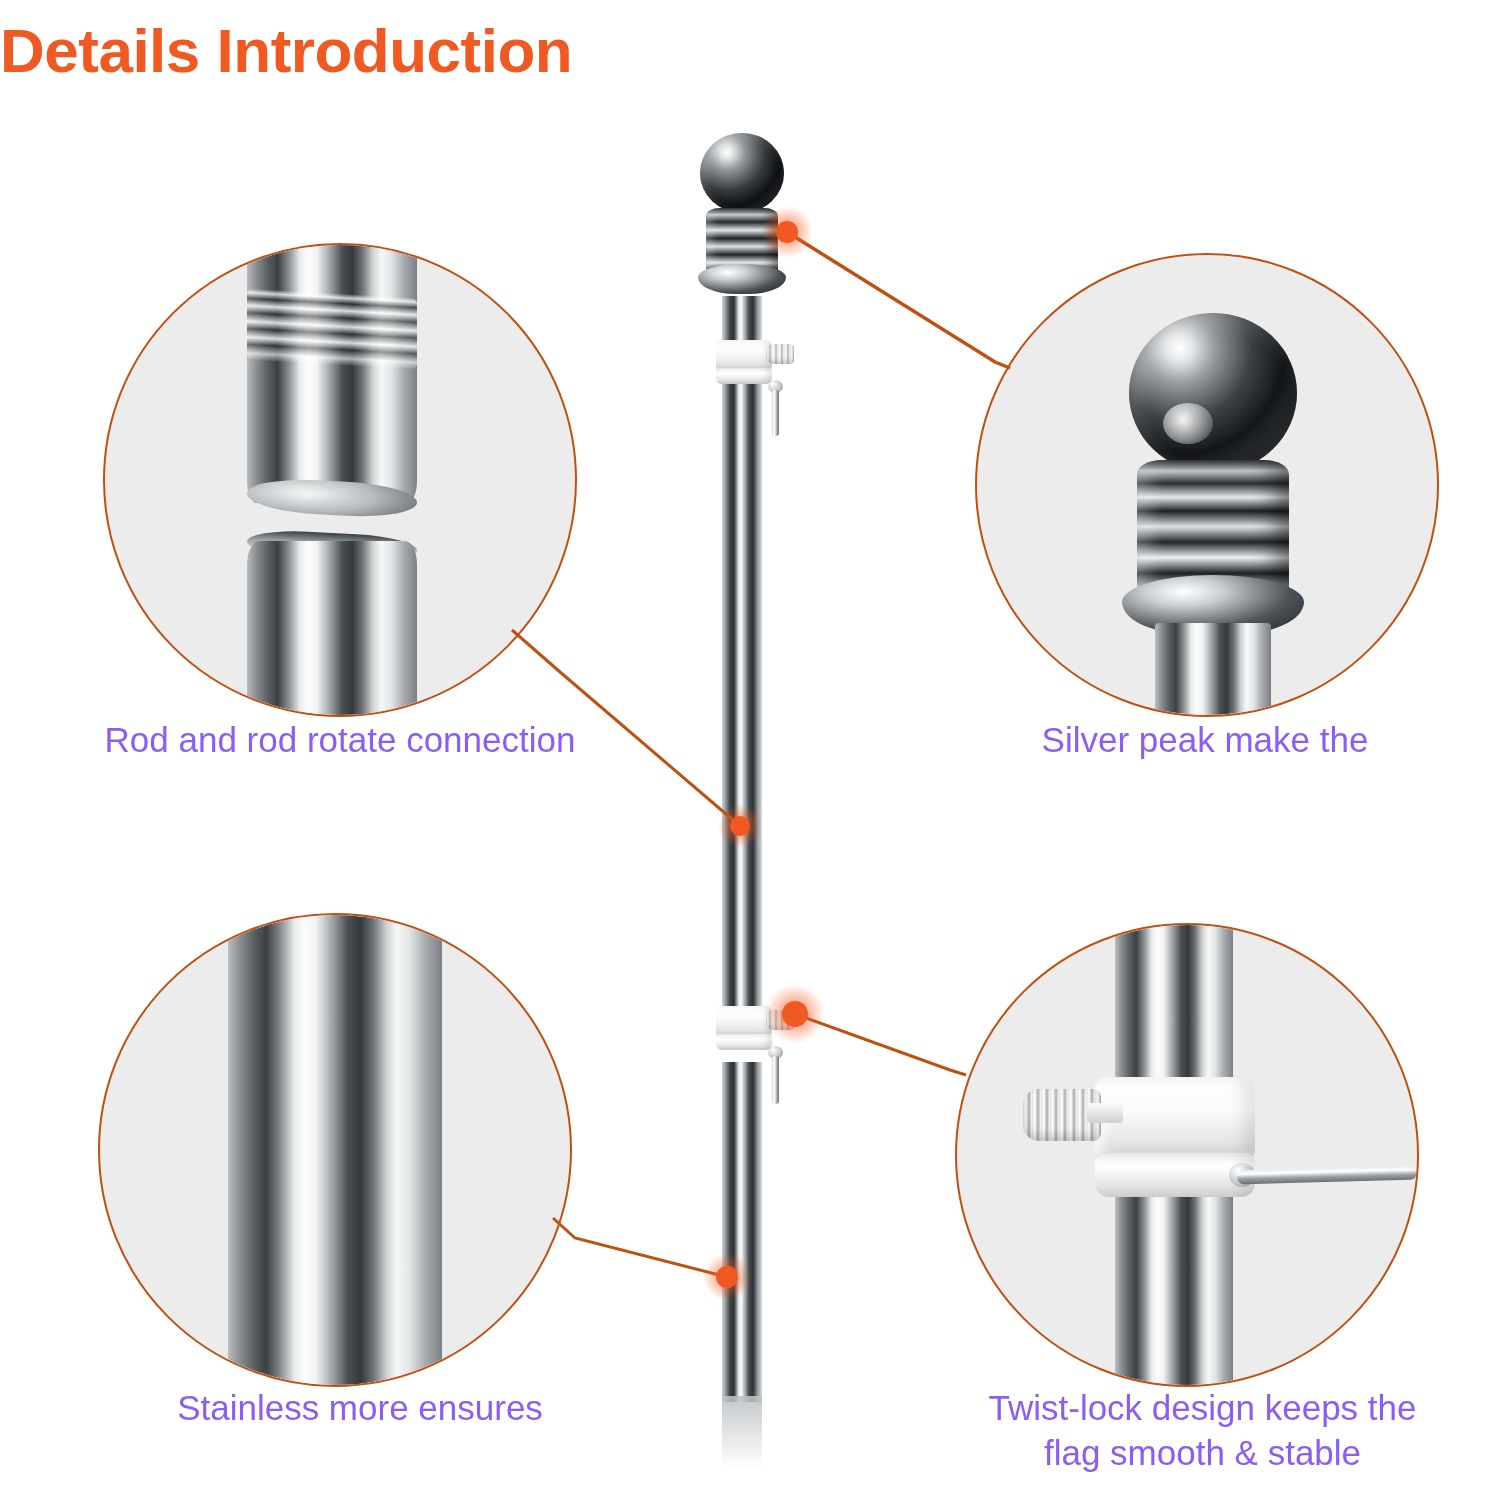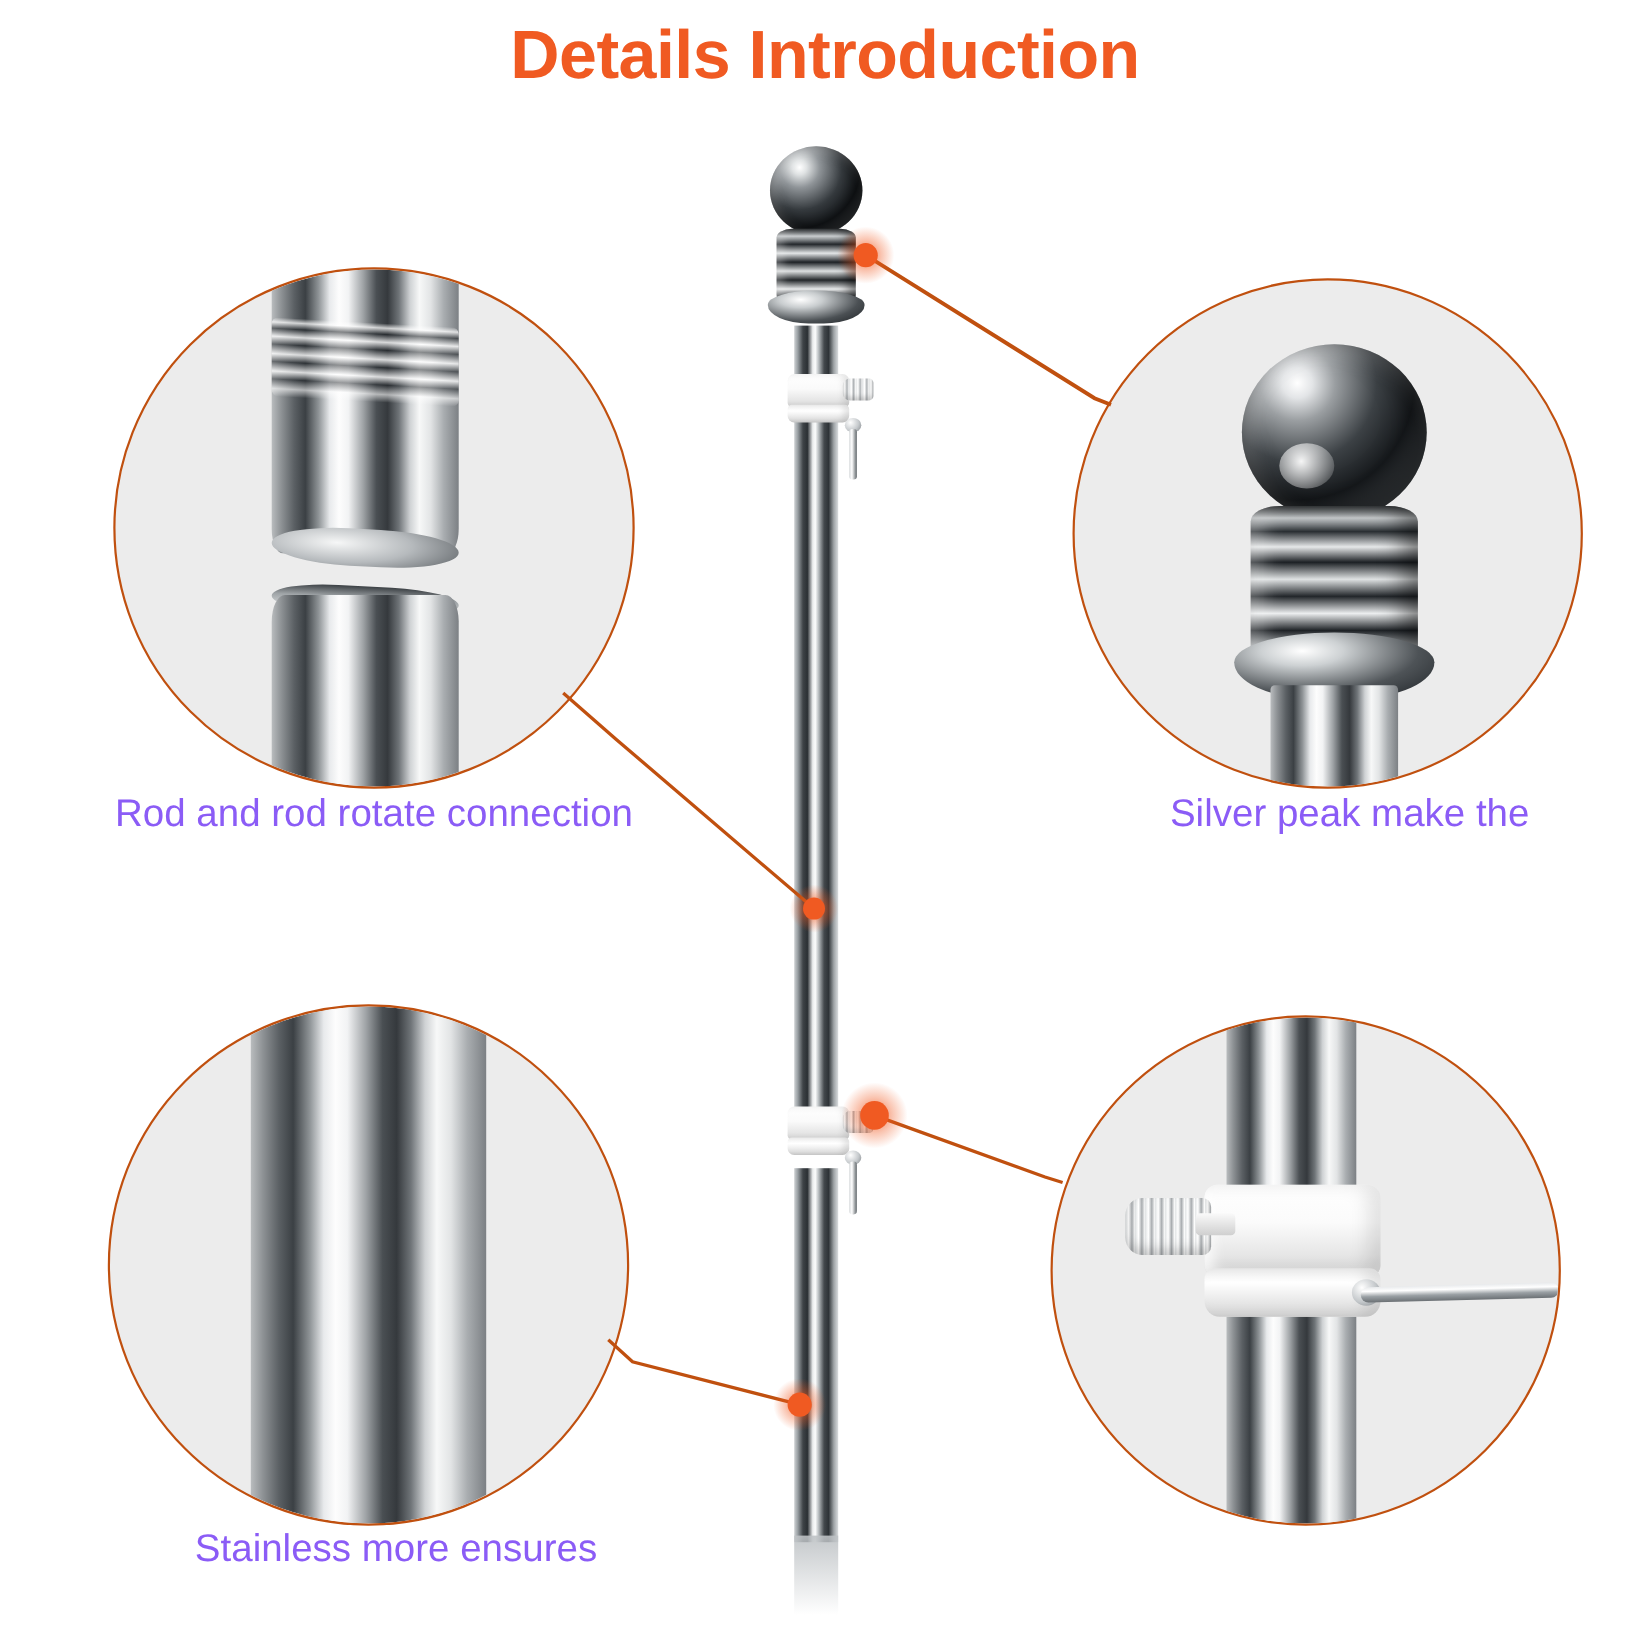--- a/index.html
+++ b/index.html
@@ -18,21 +18,21 @@
     height: 1500px;
     background: #ffffff;
   }
 
   
   .title {
     position: absolute;
     top: 12px;
     left: 0;
     width: 1500px;
-    text-align: center;
+    text-align: left;
     font-size: 62px;
     font-weight: bold;
     color: #F05A22;
     letter-spacing: -0.5px;
     line-height: 1.25;
   }
 
   
   .overlay {
     position: absolute;
@@ -421,21 +421,21 @@
 
   
   .caption {
     position: absolute;
     text-align: center;
     font-size: 35px;
     line-height: 1.28;
     color: #8b5cf6;
   }
   .cap-tl { left: 24px;  top: 718px;  width: 632px; }
-  .cap-tr { left: 977px; top: 718px;  width: 500px; text-align: center; }
+  .cap-tr { left: 955px; top: 718px;  width: 500px; text-align: center; }
   .cap-bl { left: 50px;  top: 1386px; width: 620px; }
   .cap-br { left: 905px; top: 1386px; width: 595px; }
 </style>
 </head>
 <body>
 
 <div class="infographic">
 
   <div class="title">Details Introduction</div>
 
@@ -538,14 +538,18 @@
   </div>
 
   <div class="caption cap-tr">
     <div>Silver peak make the</div>
   </div>
 
   <div class="caption cap-bl">
     <div>Stainless more ensures</div>
   </div>
 
+  <div class="caption cap-br">
+    <div>Twist-lock design keeps the</div>
+    <div>flag smooth &amp; stable</div>
+  </div>
 
 </div>
 
 </body></html>

